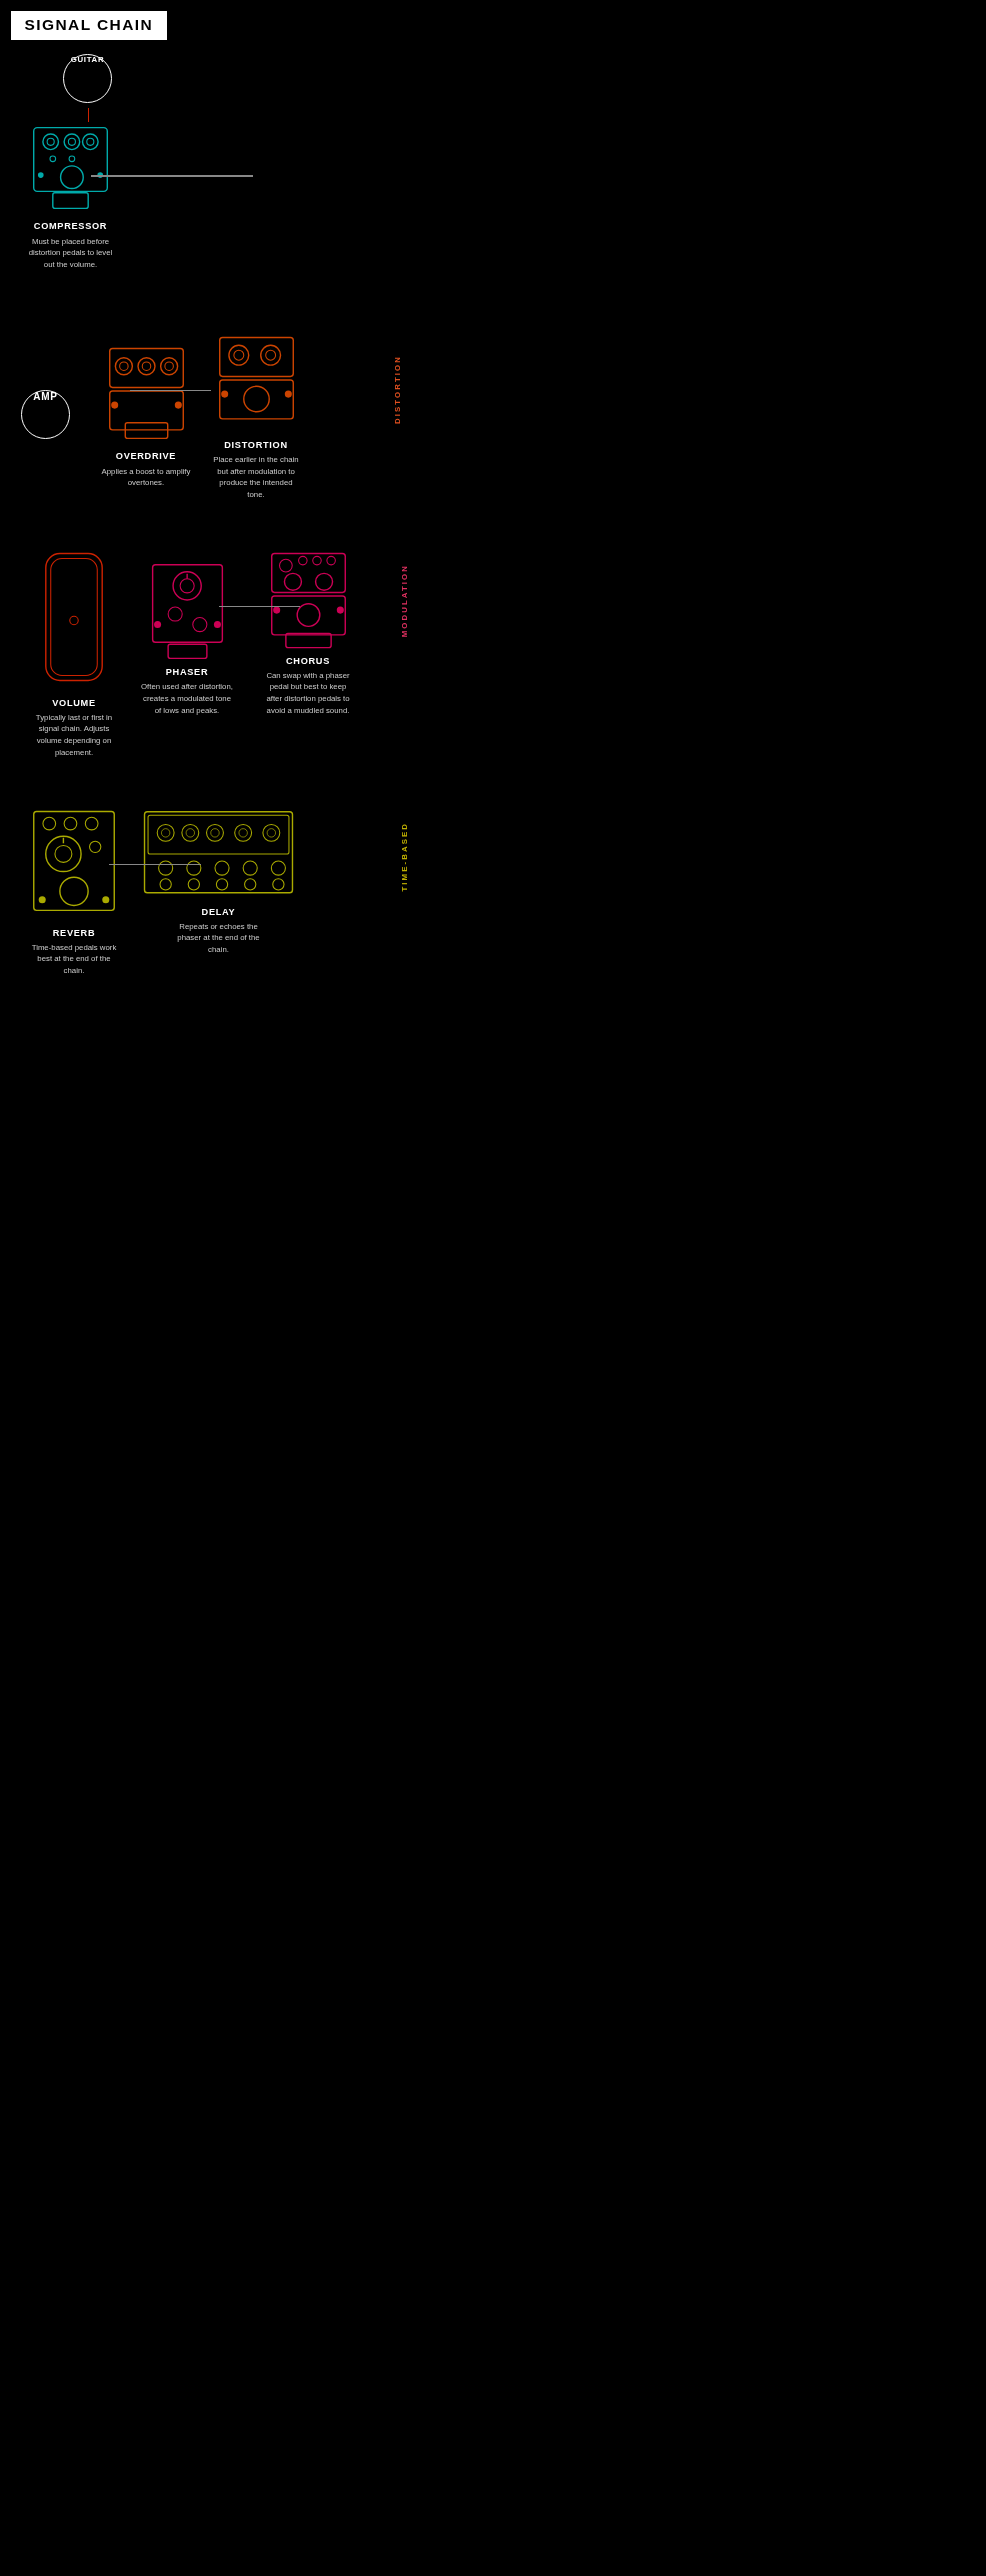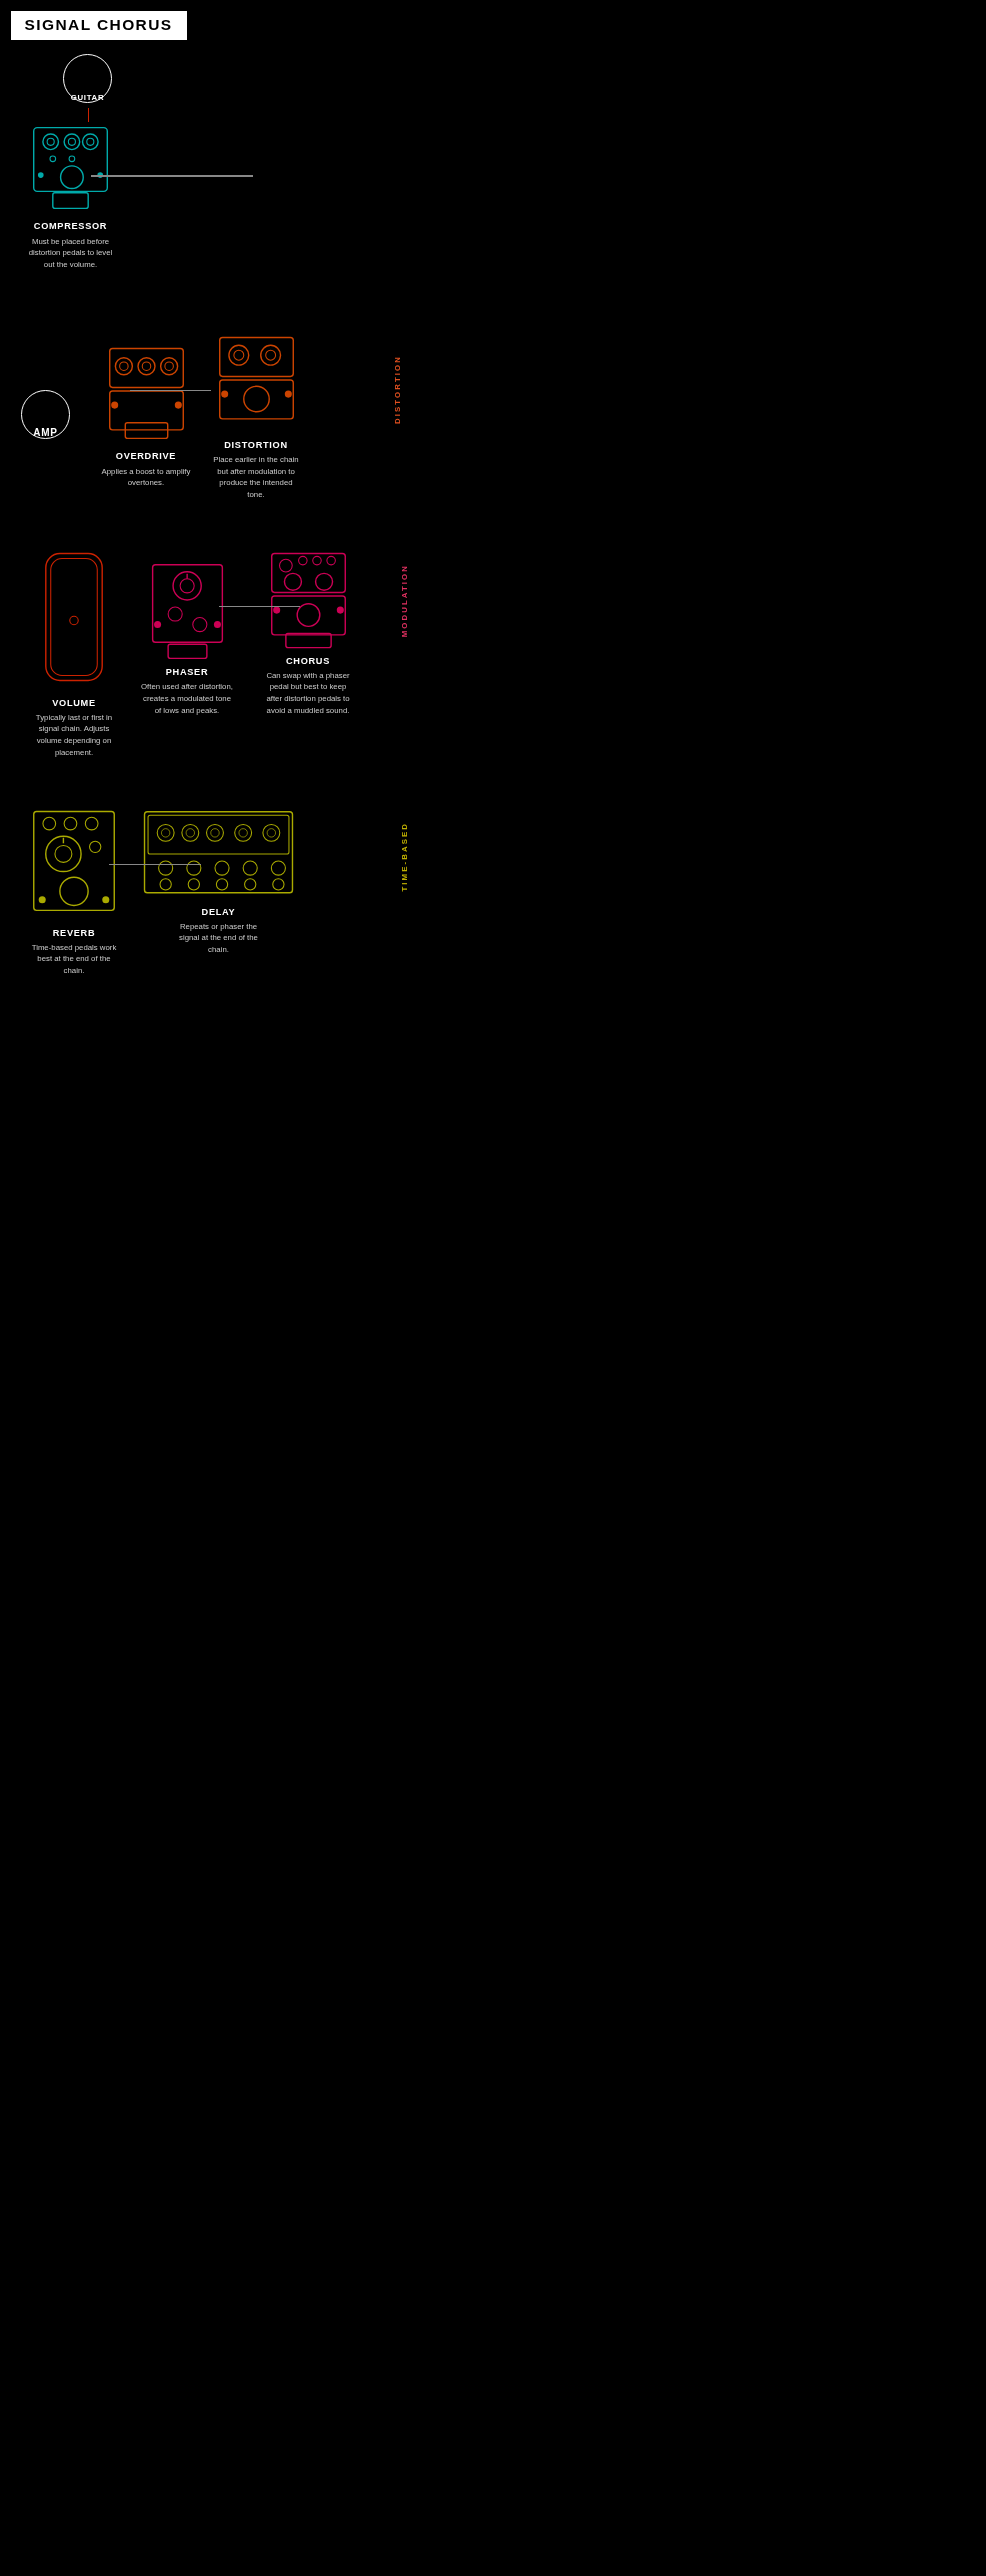--- a/index.html
+++ b/index.html
@@ -31,21 +31,21 @@
       position: relative;
     }
 
     
     .circle-label {
       border: 1.4px solid #fff;
       border-radius: 50%;
       width: 49px;
       height: 49px;
       display: flex;
-      align-items: flex-end;
+      align-items: flex-start;
       justify-content: center;
       font-size: 8.5px;
       font-weight: bold;
       letter-spacing: 0.7px;
     }
 
     .pedal-col {
       display: flex;
       flex-direction: column;
       align-items: center;
@@ -79,21 +79,21 @@
       margin-bottom: 35px;
     }
   </style>
 </head>
 <body>
 
 
 
 
 <div class="header">
-  <h1>SIGNAL CHORUS</h1>
+  <h1>SIGNAL CHAIN</h1>
 </div>
 
 <div class="main">
 
   <div class="section-wrapper">
 
     <div style="display:flex; justify-content:flex-start; padding-left:42px; margin-bottom:5.6px;">
       <div class="circle-label">
         <span style="font-size:7.8px; letter-spacing:0.7px;">GUITAR</span>
       </div>
@@ -340,21 +340,21 @@
           <circle cx="155" cy="85" r="10" fill="none" stroke="#aaaa00" stroke-width="1.5"></circle>
           <circle cx="195" cy="85" r="10" fill="none" stroke="#aaaa00" stroke-width="1.5"></circle>
 
           <circle cx="35" cy="108" r="8" fill="none" stroke="#aaaa00" stroke-width="1.5"></circle>
           <circle cx="75" cy="108" r="8" fill="none" stroke="#aaaa00" stroke-width="1.5"></circle>
           <circle cx="115" cy="108" r="8" fill="none" stroke="#aaaa00" stroke-width="1.5"></circle>
           <circle cx="155" cy="108" r="8" fill="none" stroke="#aaaa00" stroke-width="1.5"></circle>
           <circle cx="195" cy="108" r="8" fill="none" stroke="#aaaa00" stroke-width="1.5"></circle>
         </svg>
         <div class="pedal-name" style="color:#fff;">DELAY</div>
-        <div class="pedal-desc">Repeats or phaser the signal at the end of the chain.</div>
+        <div class="pedal-desc">Repeats or echoes the phaser at the end of the chain.</div>
       </div>
 
     </div>
   </div>
 
 </div>
 
 
 
 

